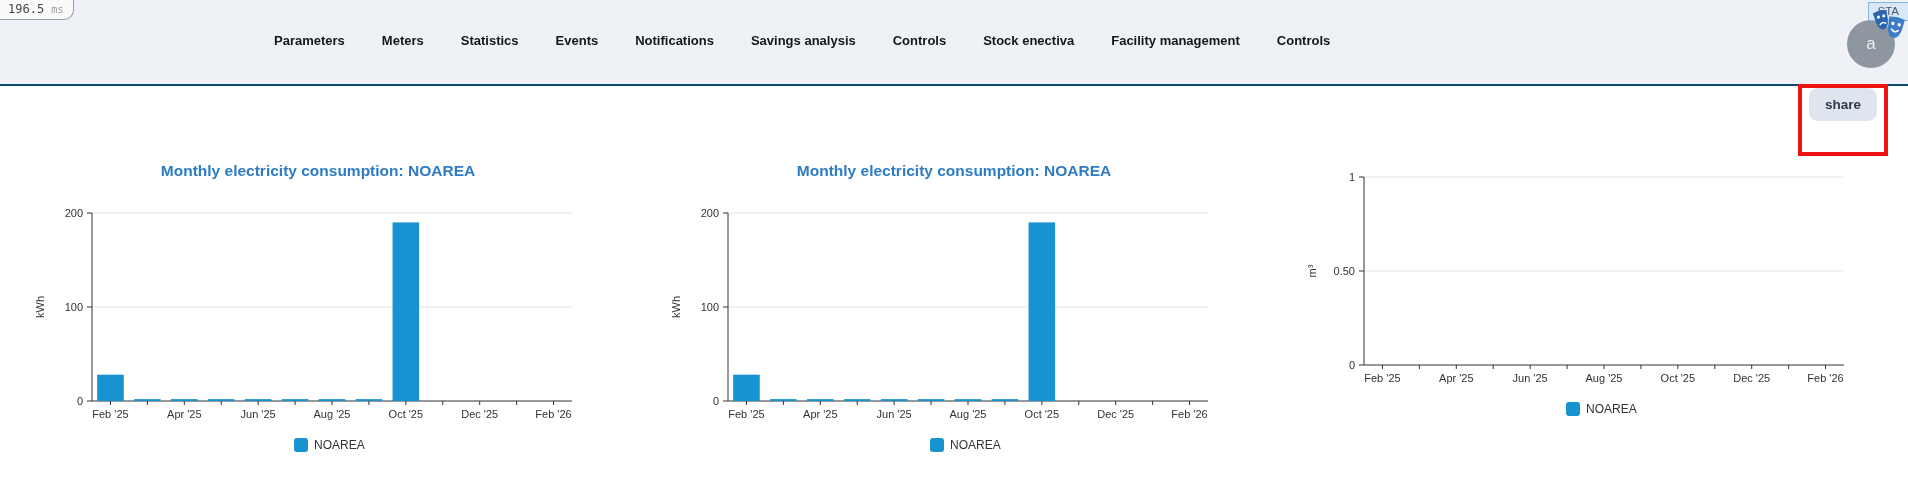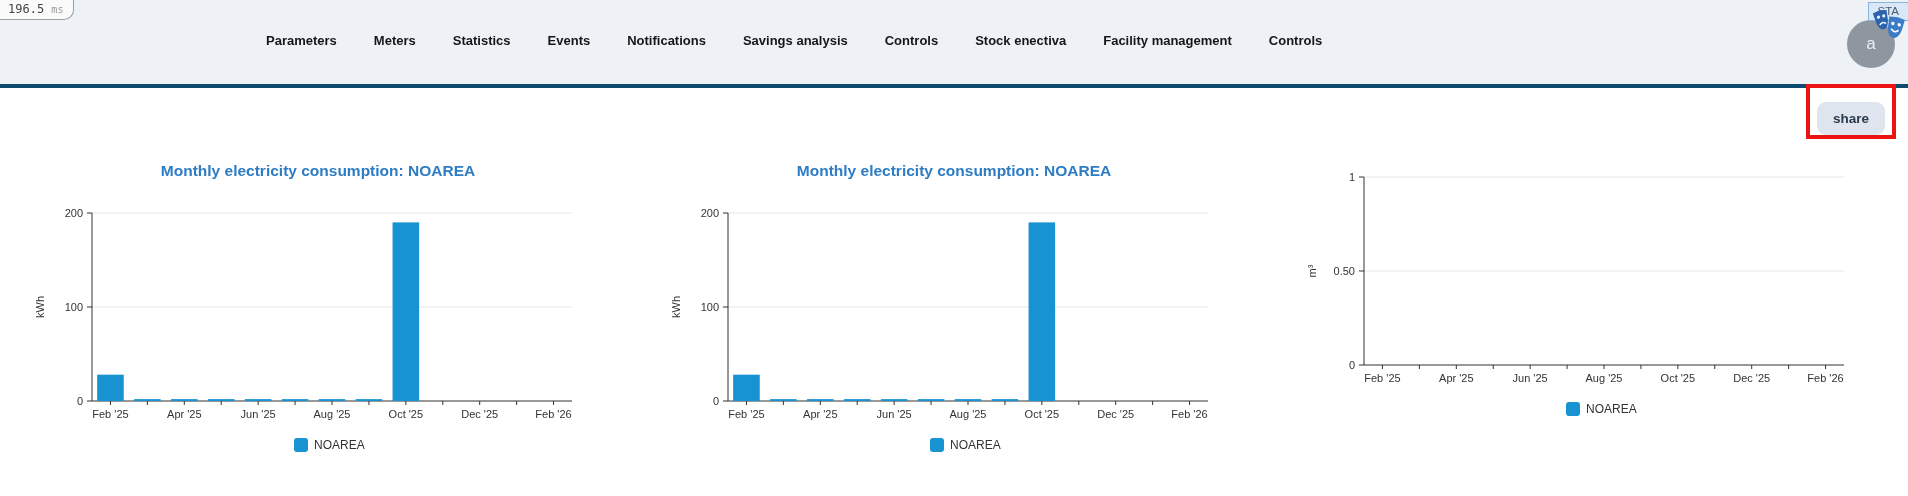--- a/index.html
+++ b/index.html
@@ -1,48 +1,48 @@
 <!DOCTYPE html>
 <html><head>
 <meta charset="utf-8">
 <style>
   html,body{margin:0;padding:0;background:#fff;font-family:"Liberation Sans",sans-serif;}
   .screen{position:relative;width:1908px;height:496px;background:#fff;overflow:hidden;}
 
   
-  .header{position:absolute;left:0;top:0;width:1908px;height:84px;background:#eef1f6;border-bottom:4px solid #0c4a6e;}
+  .header{position:absolute;left:0;top:0;width:1908px;height:84px;background:#eef1f6;border-bottom:2px solid #0c4a6e;}
   .profiler{position:absolute;left:0;top:0;background:#fafafa;border:1px solid #9aa0a6;border-left:none;border-top:none;
             border-radius:0 0 10px 0;padding:2px 10px 3px 8px;font-family:"DejaVu Sans Mono",monospace;font-size:12px;color:#444;z-index:5;}
   .profiler .unit{color:#999;font-size:10px;}
   .logo-wrap{position:absolute;left:52px;top:22px;}
   .logo-text{font-size:42px;font-weight:bold;color:#3a5ca9;letter-spacing:-1.5px;line-height:1;}
   .bars-top{position:absolute;left:66px;top:-13px;display:flex;align-items:flex-end;gap:2px;}
   .bars-top span{width:4px;background:#ee7d38;display:block;}
   .bars-top span:nth-child(1){height:6px;}
   .bars-top span:nth-child(2){height:9px;}
   .bars-top span:nth-child(3){height:13px;}
   .logo-dot{position:absolute;left:128px;top:-7px;width:5px;height:5px;background:#ee7d38;}
   .bars-bottom{position:absolute;left:97px;top:44px;display:flex;align-items:flex-start;gap:2px;}
   .bars-bottom span{width:4px;background:#ee7d38;display:block;}
   .bars-bottom span:nth-child(1){height:7px;}
   .bars-bottom span:nth-child(2){height:10px;}
   .bars-bottom span:nth-child(3){height:7px;}
 
-  .nav{position:absolute;left:266px;top:0;height:80px;display:flex;align-items:center;gap:37px;}
+  .nav{position:absolute;left:274px;top:0;height:80px;display:flex;align-items:center;gap:37px;}
   .nav-item{font-size:13px;font-weight:bold;color:#161616;text-decoration:none;cursor:pointer;white-space:nowrap;}
 
   .sta-badge{position:absolute;right:-2px;top:2px;background:#d9e8f8;border:1px solid #8ab4dd;color:#4b5b6b;
              font-size:11.5px;padding:2px 10px 3px 8px;z-index:3;}
   .avatar{position:absolute;left:1847px;top:20px;width:48px;height:48px;border-radius:50%;background:#8e979f;
           display:flex;align-items:center;justify-content:center;color:#eceff1;font-size:17px;z-index:1;cursor:pointer;}
   .masks{position:absolute;left:1872px;top:9px;z-index:4;cursor:pointer;}
 
   
-  .highlight-box{position:absolute;right:12px;top:84px;width:90px;height:55px;border:4px solid #ec1313;
-                 box-sizing:border-box;display:flex;align-items:flex-end;justify-content:center;z-index:2;}
+  .highlight-box{position:absolute;right:20px;top:84px;width:90px;height:72px;border:4px solid #ec1313;
+                 box-sizing:border-box;display:flex;align-items:flex-start;justify-content:center;z-index:2;}
   .share-btn{background:#dfe5ee;border:none;border-radius:9px;padding:9px 16px;font-family:"Liberation Sans",sans-serif;
              font-size:13.5px;font-weight:bold;color:#2c3a4e;cursor:pointer;}
 
   
   .charts-row{position:absolute;left:0;top:150px;width:1908px;display:flex;}
   .chart{width:636px;}
   .chart-title{height:24px;padding-top:12px;text-align:center;font-size:15.5px;color:#2e7cc3;font-weight:bold;}
   .chart-canvas{width:636px;height:300px;}
   .chart-canvas svg text{font-family:"Liberation Sans",sans-serif;font-size:11px;fill:#333;}
   .chart-canvas svg text.legend{font-size:12px;}

